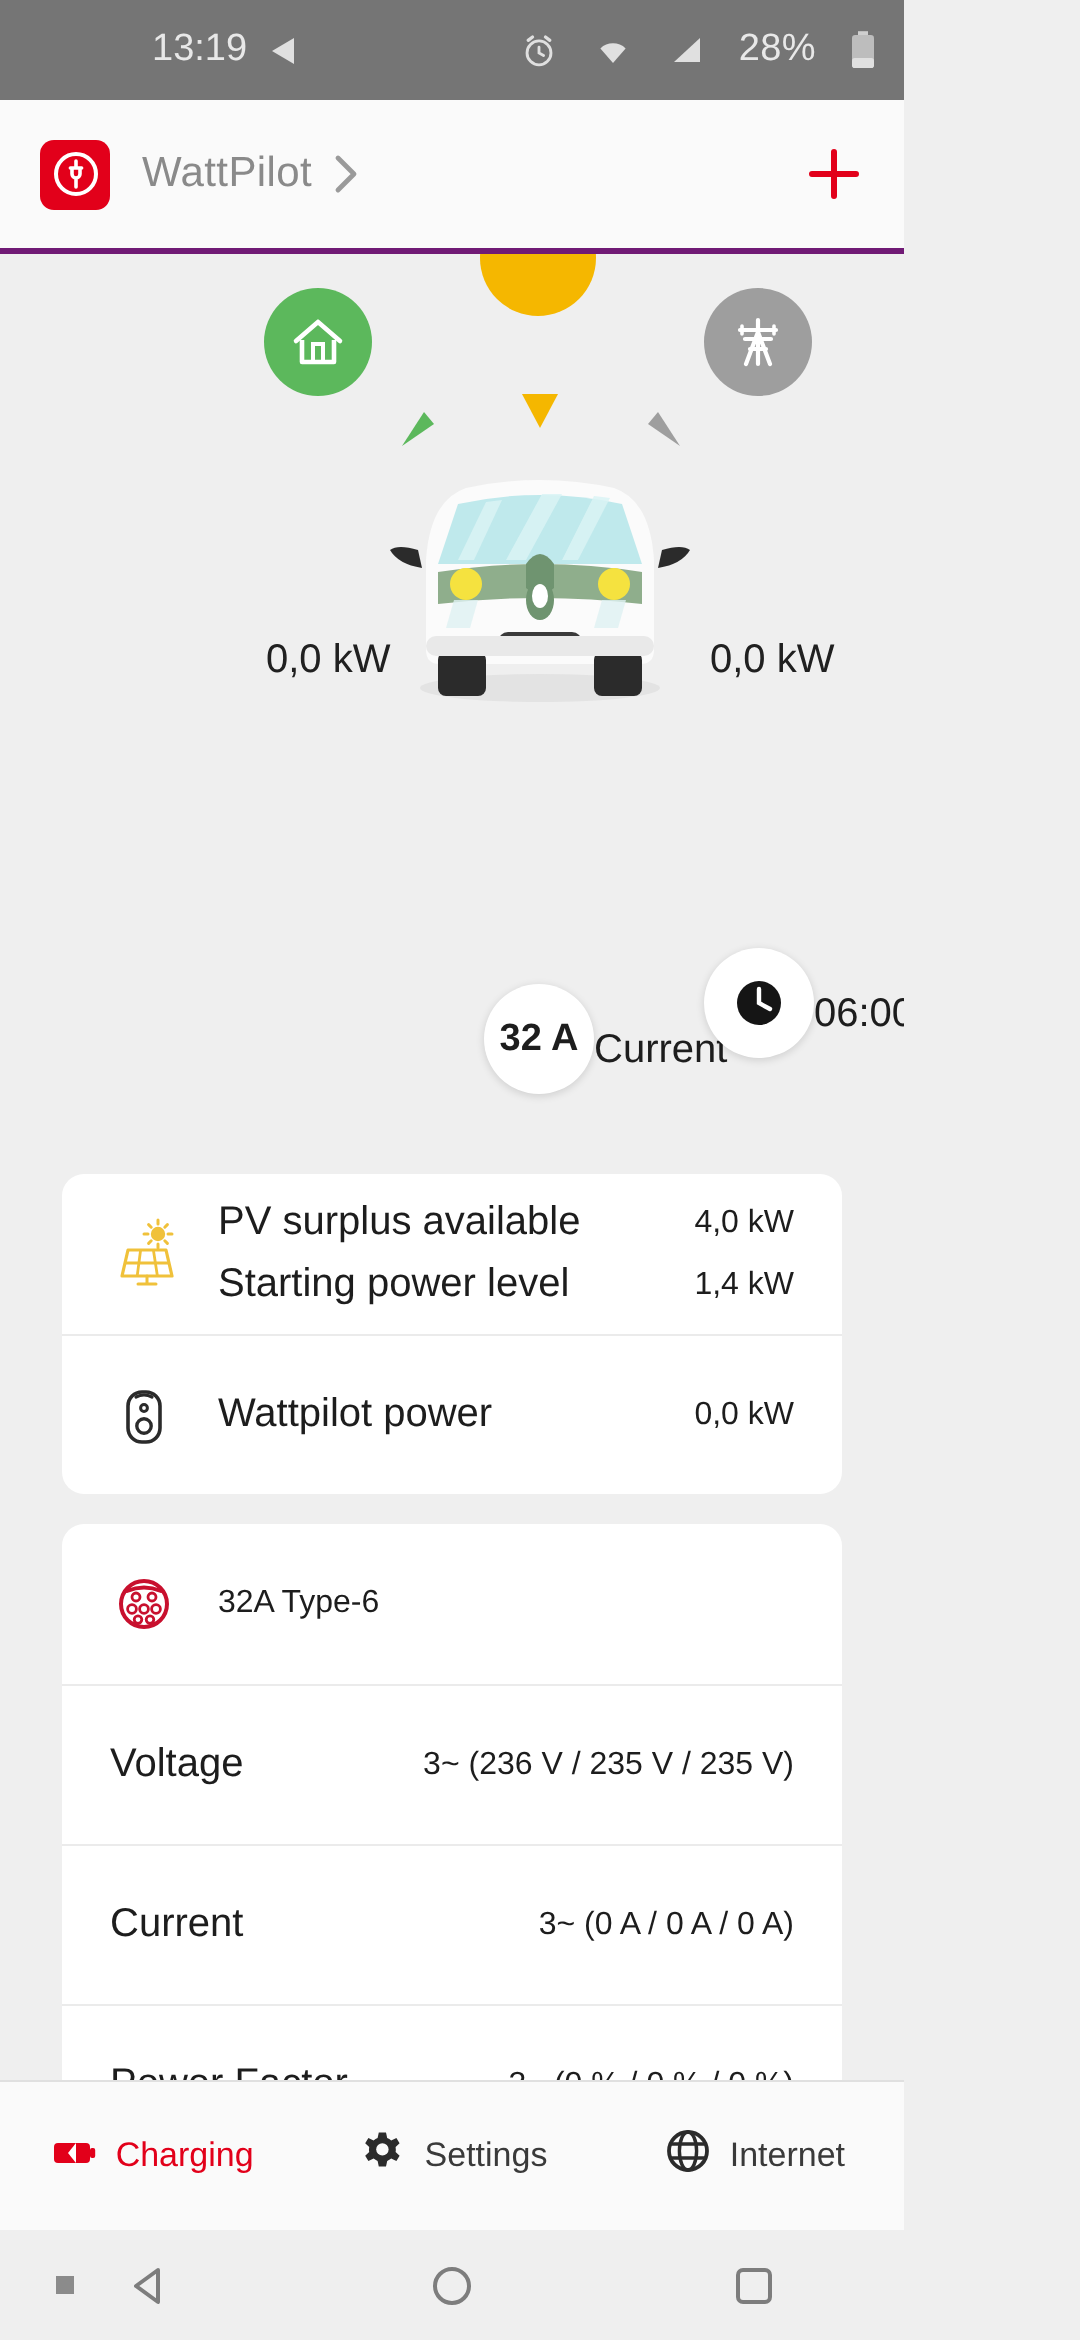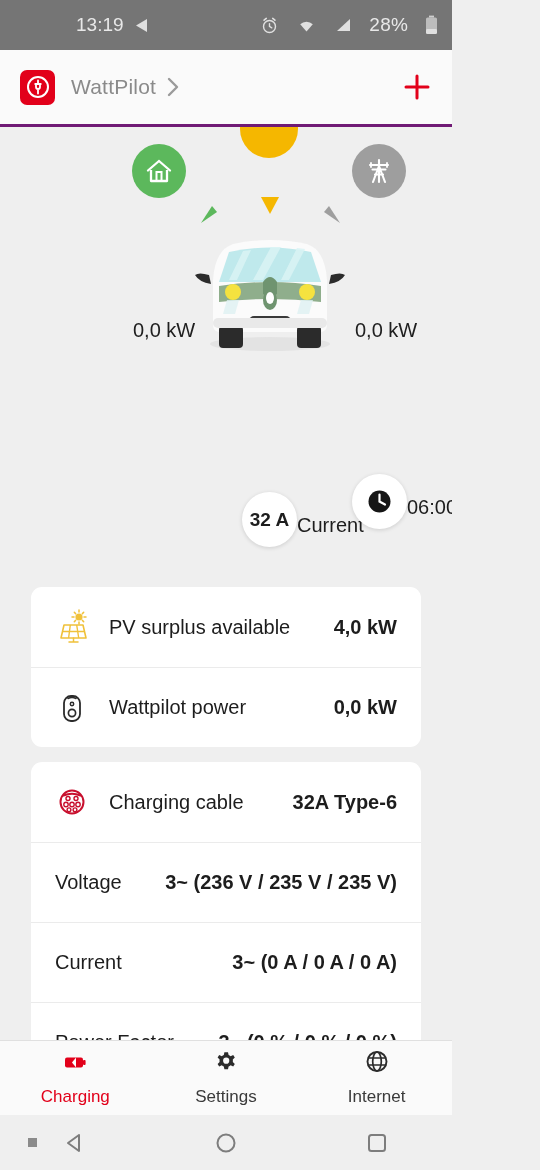--- a/index.html
+++ b/index.html
@@ -81,28 +81,28 @@
   }
   .row {
     display:flex; align-items:center; padding:0 24px;
     min-height:80px;
   }
   .row + .row { border-top:1px solid #ebebeb; }
   .row-icon { width:54px; flex:0 0 54px; display:flex; align-items:center; justify-content:flex-start; }
   .row-body { flex:1 1 auto; display:flex; flex-direction:column; justify-content:center; gap:8px; }
   .row-line { display:flex; align-items:center; justify-content:space-between; }
   .row-label { font-size:20px; color:#1d1d1d;text-align:right; }
-  .row-value { font-size:20px; color:#1d1d1d; font-weight:bold; }
+  .row-value { font-size:16px; color:#1d1d1d; font-weight:normal; }
 
   
   .bottomnav {
     flex:0 0 75px; background:#fafafa; display:flex;
     border-top:1px solid #e0e0e0;
   }
-  .nav-item { flex:1; display:flex; flex-direction:column; align-items:center; justify-content:center; gap:8px; }
+  .nav-item { flex:1; display:flex; flex-direction:row; align-items:center; justify-content:center; gap:8px; }
   .nav-label { font-size:17px; color:#3a3a3a; }
   .nav-item.active .nav-label { color:#e2001a; }
 
   
   .androidnav {
     flex:0 0 55px; background:#efefef; display:flex; align-items:center;
     position:relative;
   }
   .and-dot { position:absolute; left:28px; width:9px; height:9px; background:#8b8b8b; }
   .and-btn { flex:1; display:flex; align-items:center; justify-content:center; }
@@ -267,20 +267,24 @@
             <path d="M9 17 L28 17 L31 30 L6 30 Z" fill="none" stroke="#f0c13a" stroke-width="1.6" stroke-linejoin="round"></path>
             <path d="M15.3 17 L13.6 30 M21.7 17 L23.7 30 M7.6 23.5 L29.5 23.5" stroke="#f0c13a" stroke-width="1.4"></path>
             <path d="M18.5 30 L18.5 34 M14 34 L23 34" stroke="#f0c13a" stroke-width="1.5" stroke-linecap="round"></path>
           </svg>
         </div>
         <div class="row-body">
           <div class="row-line">
             <span class="row-label">PV surplus available</span>
             <span class="row-value">4,0 kW</span>
           </div>
+          <div class="row-line">
+            <span class="row-label">Starting power level</span>
+            <span class="row-value">1,4 kW</span>
+          </div>
         </div>
       </div>
       <div class="row">
         <div class="row-icon">
           <svg width="34" height="34" viewBox="0 0 34 34">
             <rect x="9" y="5" width="16" height="25" rx="7" fill="none" stroke="#2b2b2b" stroke-width="1.8"></rect>
             <path d="M13 7.5 Q17 5.5 21 7.5" stroke="#2b2b2b" stroke-width="1.6" fill="none" stroke-linecap="round"></path>
             <circle cx="17" cy="13" r="1.7" fill="none" stroke="#2b2b2b" stroke-width="1.5"></circle>
             <circle cx="17" cy="22" r="3.6" fill="none" stroke="#2b2b2b" stroke-width="1.7"></circle>
           </svg>
@@ -304,21 +308,20 @@
             <circle cx="21" cy="13.5" r="2" fill="none" stroke="#c8102e" stroke-width="1.4"></circle>
             <circle cx="11" cy="19.5" r="2.2" fill="none" stroke="#c8102e" stroke-width="1.4"></circle>
             <circle cx="17" cy="19.5" r="2.2" fill="none" stroke="#c8102e" stroke-width="1.4"></circle>
             <circle cx="23" cy="19.5" r="2.2" fill="none" stroke="#c8102e" stroke-width="1.4"></circle>
             <circle cx="14" cy="24.8" r="1.9" fill="none" stroke="#c8102e" stroke-width="1.4"></circle>
             <circle cx="20" cy="24.8" r="1.9" fill="none" stroke="#c8102e" stroke-width="1.4"></circle>
           </svg>
         </div>
         <div class="row-body">
           <div class="row-line">
-            <span class="row-label">Charging cable</span>
             <span class="row-value">32A Type-6</span>
           </div>
         </div>
       </div>
       <div class="row">
         <div class="row-body">
           <div class="row-line">
             <span class="row-label">Voltage</span>
             <span class="row-value">3~ (236 V / 235 V / 235 V)</span>
           </div>

